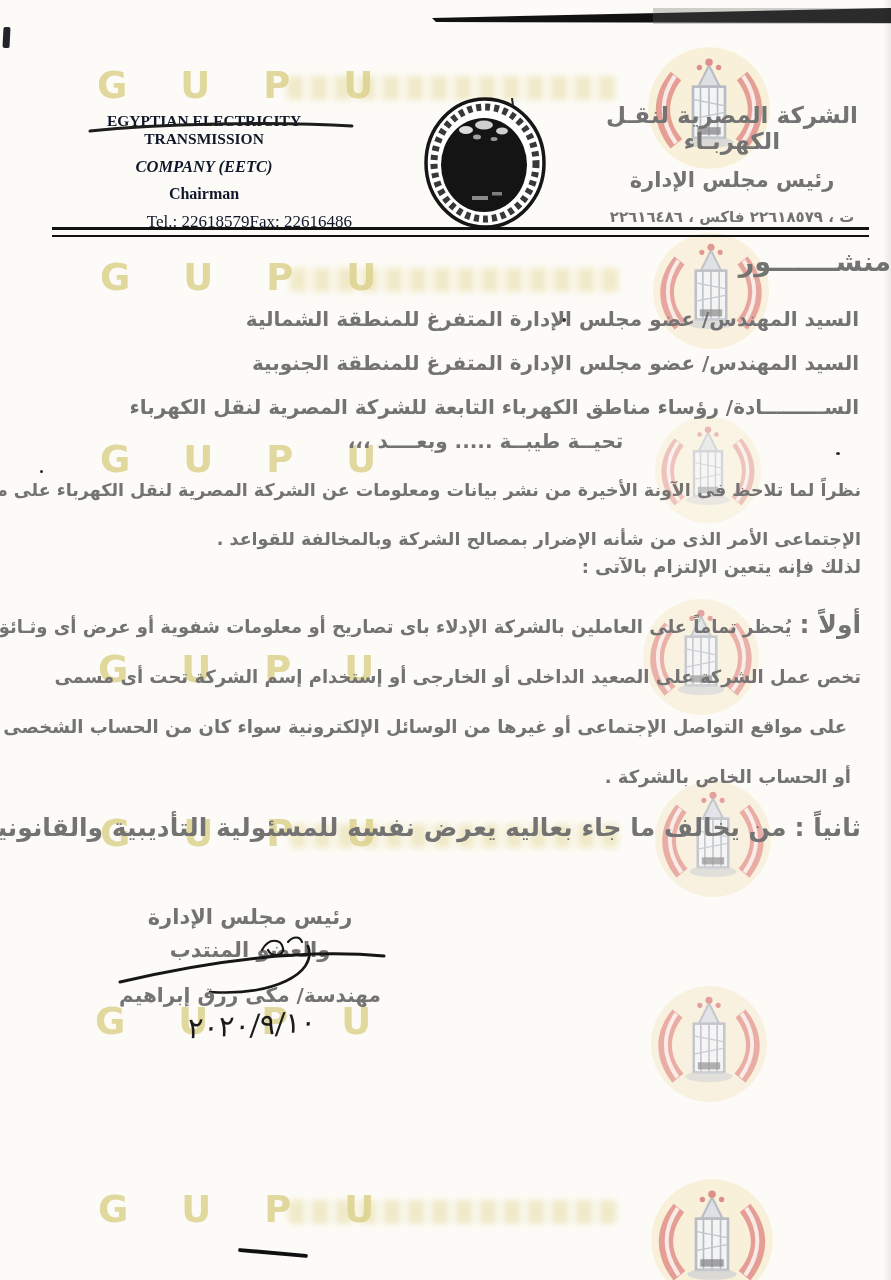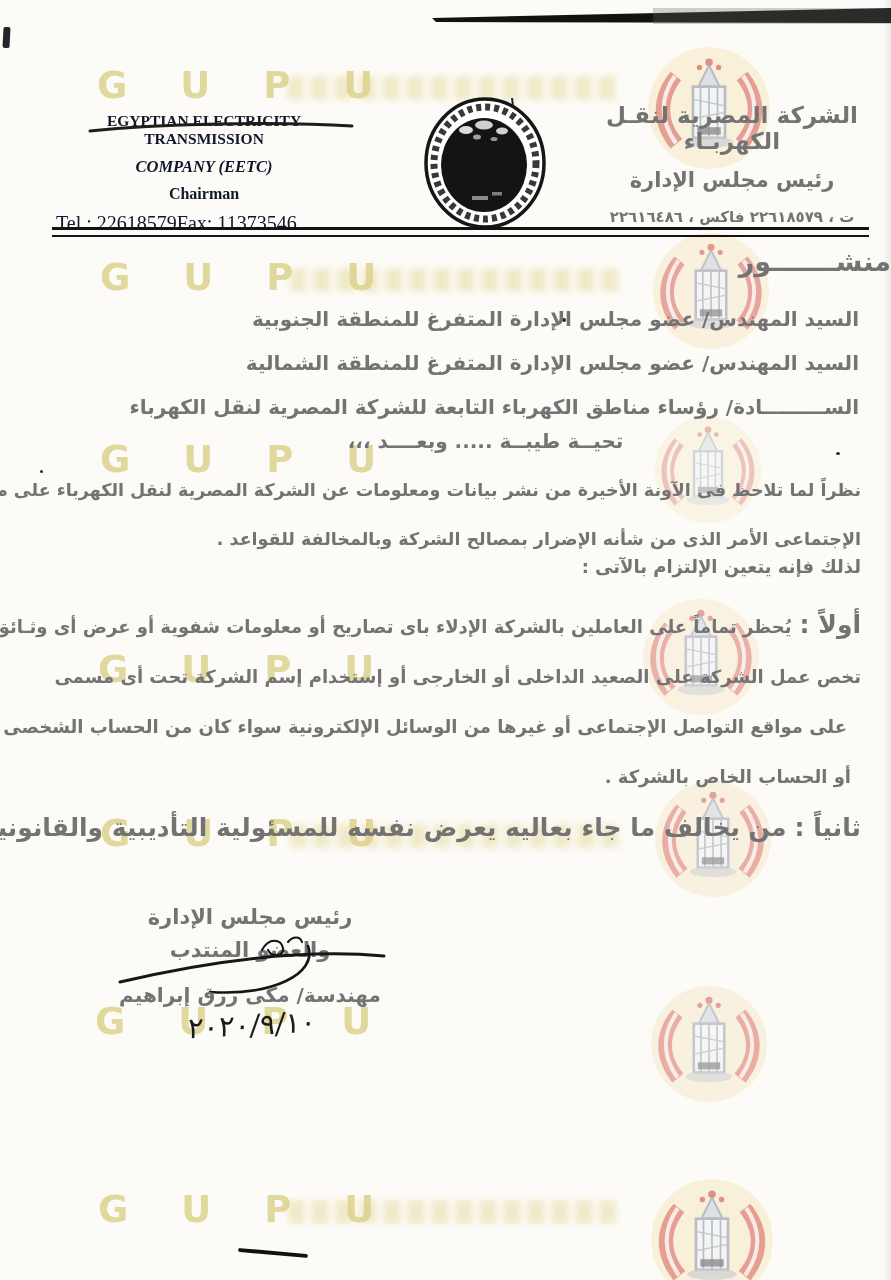--- a/index.html
+++ b/index.html
@@ -12,21 +12,21 @@
   .wm-smudge{position:absolute;width:330px;height:24px;border-radius:5px;opacity:.55;filter:blur(3px);
         background:repeating-linear-gradient(90deg,#e7dca4 0 16px,rgba(231,220,164,.15) 16px 24px);}
   .wm-emblem{position:absolute;}
 
   
   .en-block{position:absolute;left:56px;top:112px;width:296px;text-align:center;color:#0f172a;
         font-family:"Liberation Serif",serif;font-weight:700;}
   .en-line1{font-size:15.5px;}
   .en-line2{font-size:16.5px;margin-top:9px;font-style:italic;}
   .en-chair{font-size:16px;margin-top:8px;}
-  .en-telfax{display:flex;justify-content:flex-start;margin-top:9px;font-size:20px;font-weight:400;}
+  .en-telfax{display:flex;justify-content:flex-end;margin-top:9px;font-size:17px;font-weight:400;margin-left:8px;}
 
   .stamp{position:absolute;left:422px;top:94px;}
 
   .ar-block{position:absolute;right:18px;top:102px;width:282px;text-align:center;direction:rtl;color:#141414;}
   .ar-co{font-size:23px;font-weight:700;}
   .ar-chair{font-size:21px;font-weight:700;margin-top:14px;}
   .ar-phone{font-size:15px;font-weight:700;margin-top:16px;}
 
   .dbl-rule{position:absolute;left:52px;right:22px;top:227px;height:5px;
         border-top:3px solid #131313;border-bottom:2px solid #131313;}
@@ -231,21 +231,21 @@
   <div class="speck" style="left:562px;top:318px;width:4px;height:4px;"></div>
   <div class="speck" style="left:836px;top:452px;width:4px;height:3px;"></div>
   <div class="speck" style="left:40px;top:470px;width:3px;height:3px;"></div>
 
   <div class="en-block">
     <div class="en-line1">EGYPTIAN ELECTRICITY TRANSMISSION</div>
     <div class="en-line2">COMPANY (EETC)</div>
     <div class="en-chair">Chairman</div>
     <div class="en-telfax">
       <span>Tel.: 22618579</span>
-      <span>Fax: 11373546</span>
+      <span>Fax: 22616486</span>
     </div>
   </div>
 
   <svg class="strike" width="272" height="20" viewBox="0 0 272 20">
     <path d="M4 13 C 70 6, 190 3, 266 8" stroke="#1d1d1d" stroke-width="3" fill="none" stroke-linecap="round"></path>
   </svg>
 
   <svg class="stamp" width="126" height="138" viewBox="0 0 126 138">
     <ellipse cx="63" cy="69" rx="59" ry="64" fill="#ffffff" stroke="#161616" stroke-width="3.5"></ellipse>
     <ellipse cx="63" cy="69" rx="51" ry="56" fill="none" stroke="#222" stroke-width="7" stroke-dasharray="5 4" opacity=".9"></ellipse>
@@ -264,22 +264,22 @@
     <div class="ar-co ar">الشركة المصرية لنقـل الكهربـاء</div>
     <div class="ar-chair ar">رئيس مجلس الإدارة</div>
     <div class="ar-phone ar">ت ، ٢٢٦١٨٥٧٩ فاكس ، ٢٢٦١٦٤٨٦</div>
   </div>
 
   <div class="dbl-rule"></div>
 
   <div class="doc-title ar">منشـــــــور</div>
 
   <div class="addressees ar">
+      <div class="addr-line ar">السيد المهندس/ عضو مجلس الإدارة المتفرغ للمنطقة الشمالية</div>
       <div class="addr-line ar">السيد المهندس/ عضو مجلس الإدارة المتفرغ للمنطقة الجنوبية</div>
-      <div class="addr-line ar">السيد المهندس/ عضو مجلس الإدارة المتفرغ للمنطقة الشمالية</div>
       <div class="addr-line ar">الســـــــــادة/ رؤساء مناطق الكهرباء التابعة للشركة المصرية لنقل الكهرباء</div>
     </div>
 
   <div class="greeting ar">تحيــة طيبــة ..... وبعــــد ،،،</div>
 
   <div class="intro ar">
       <div class="intro-line ar">نظراً لما تلاحظ فى الآونة الأخيرة من نشر بيانات ومعلومات عن الشركة المصرية لنقل الكهرباء على مواقع التواصل</div>
       <div class="intro-line ar">الإجتماعى الأمر الذى من شأنه الإضرار بمصالح الشركة وبالمخالفة للقواعد .</div>
     </div>
 

